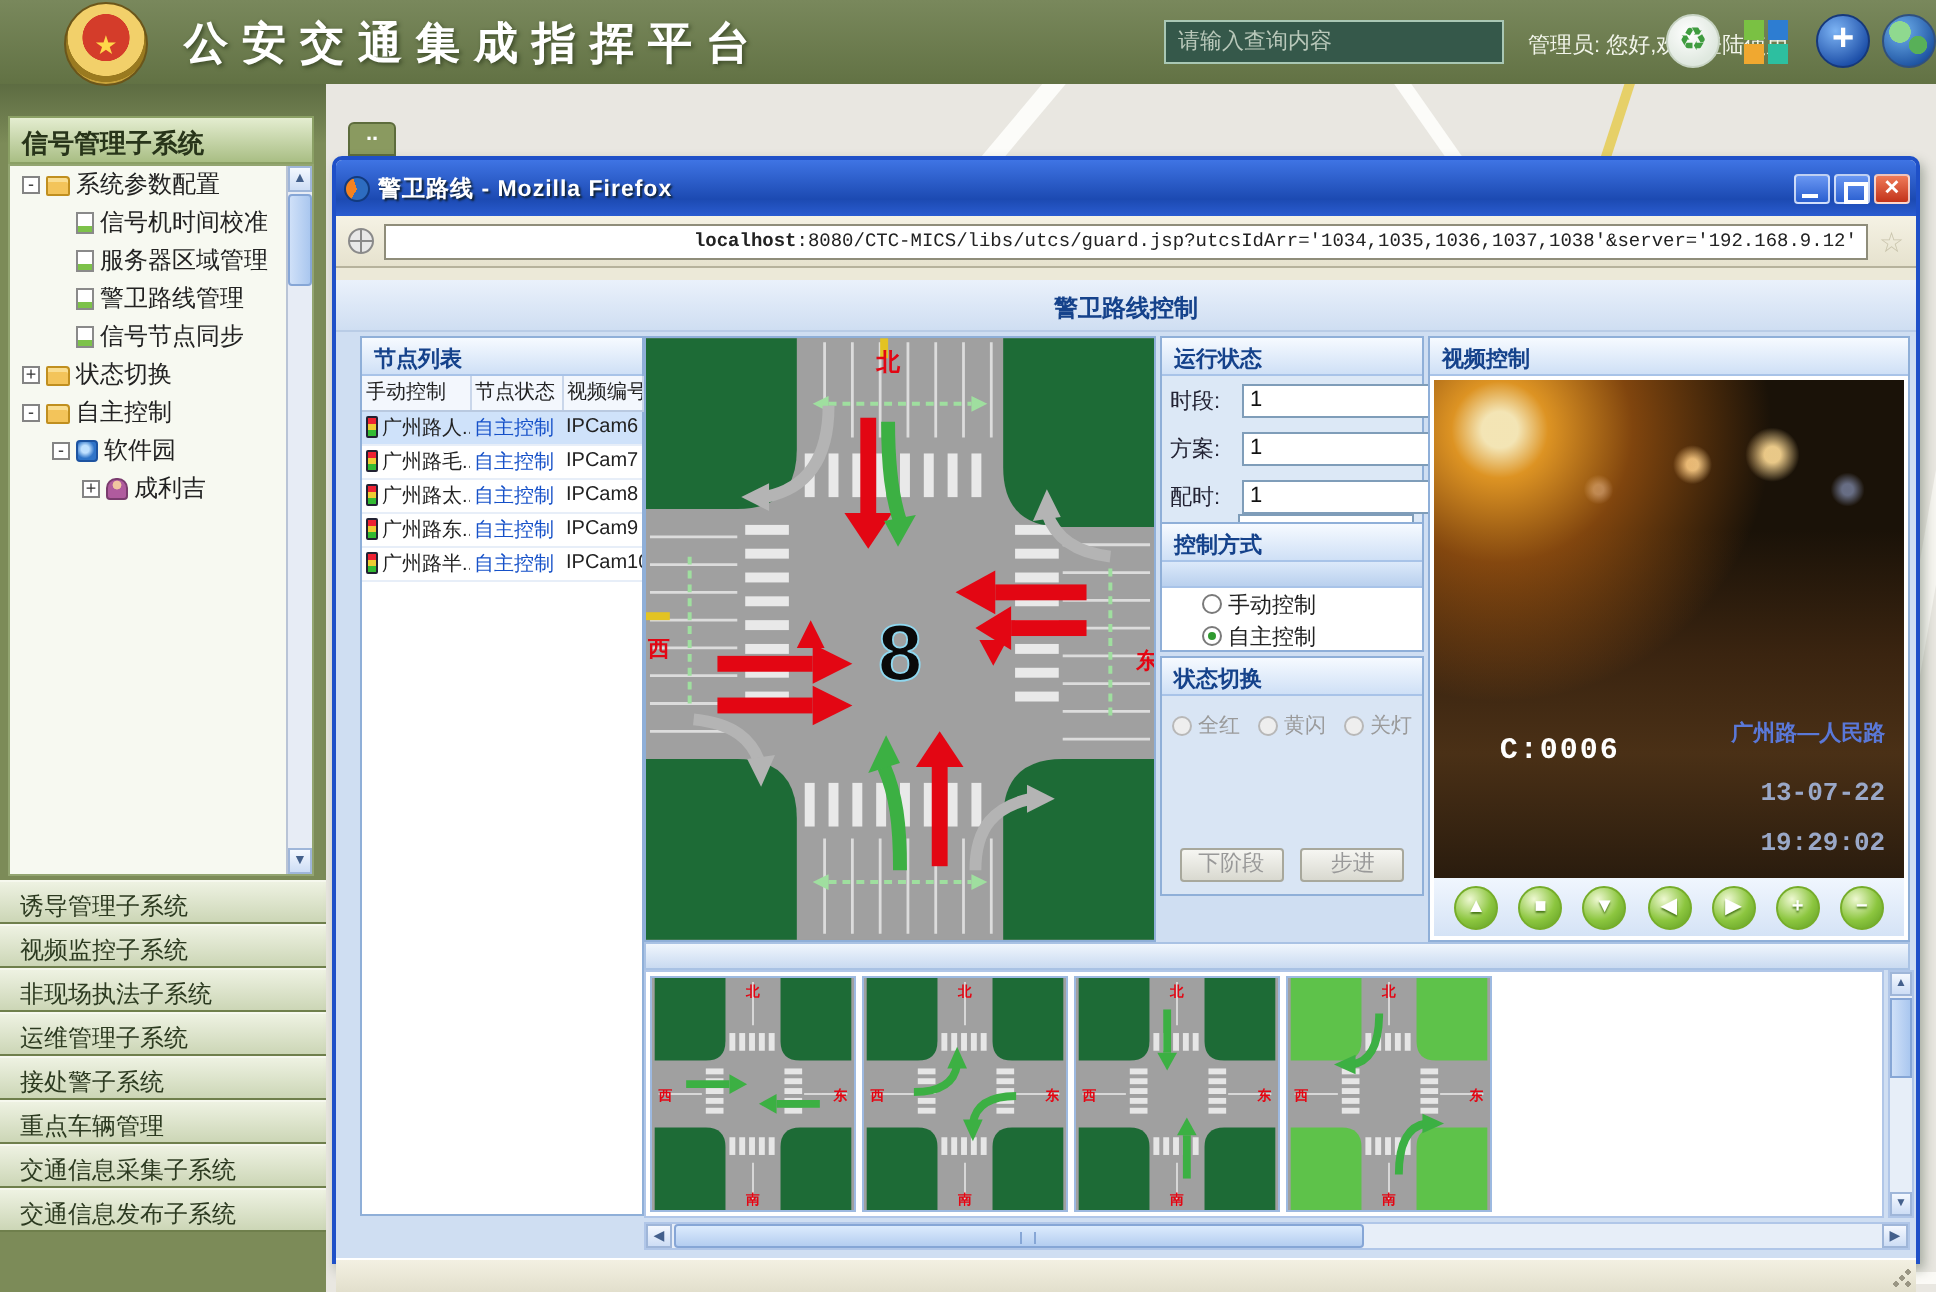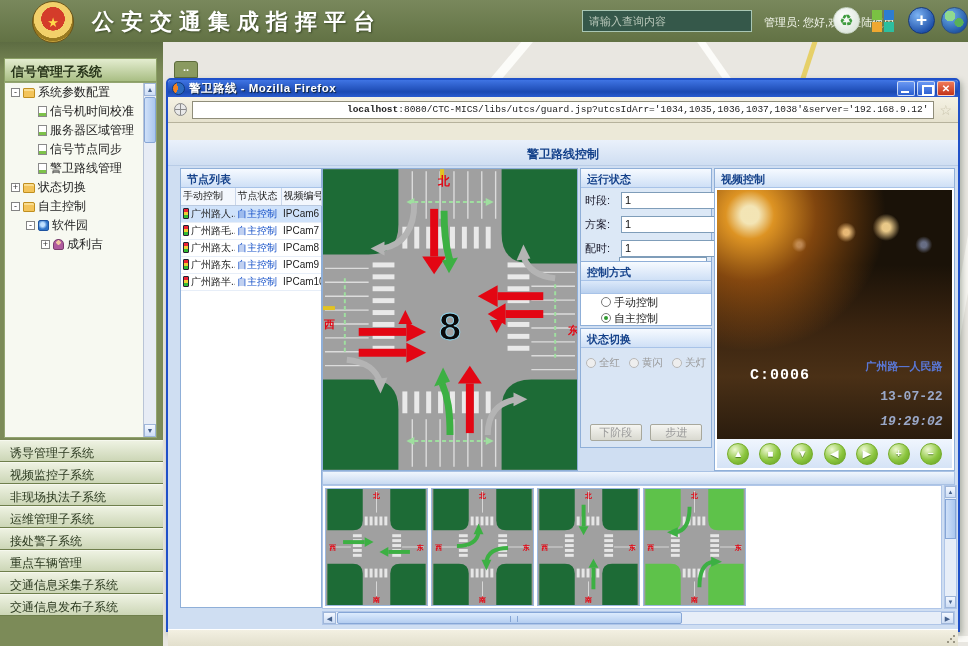--- a/index.html
+++ b/index.html
@@ -82,21 +82,21 @@
 
   
   .dots-tab { position:absolute; z-index:3; left:174px; top:61px; width:24px; height:17px;
               background:#8a9a60; border:1px solid #5d6c3c; border-radius:3px 3px 0 0;
               color:#fff; font-size:11px; font-weight:bold; text-align:center; line-height:10px; cursor:pointer; }
 
   
   #window { position:absolute; z-index:5; left:166px; top:78px; width:794px; height:554px;
             border:2px solid #1f50c8; border-radius:5px 5px 0 0; background:#ece9d8;
             box-shadow:2px 3px 6px rgba(40,60,40,.35); }
-  .titlebar { height:17px; background:linear-gradient(#3f74e4,#1c4ab2 70%,#2a5cd0);
+  .titlebar { height:28px; background:linear-gradient(#3f74e4,#1c4ab2 70%,#2a5cd0);
               border-radius:3px 3px 0 0; display:flex; align-items:center; padding:0 3px 0 4px; }
   .ff-icon { width:13px; height:13px; border-radius:50%;
              background:conic-gradient(from 210deg, #f58220 0 130deg, #2d6cc0 130deg 360deg);
              border:1px solid #123a7e; margin-right:4px; flex:none; }
   .win-title { color:#fff; font-size:11.5px; font-weight:bold; letter-spacing:.5px;
                text-shadow:1px 1px 1px #123; flex:1; white-space:nowrap; overflow:hidden; }
   .winbtn { width:18px; height:15px; border-radius:2px; margin-left:2px; position:relative; cursor:pointer;
             border:1px solid rgba(255,255,255,.7); }
   .btn-min,.btn-max { background:linear-gradient(#6a97f2,#2a5fd0); }
   .btn-min::after { content:""; position:absolute; left:3px; bottom:2px; width:8px; height:2px; background:#fff; }
@@ -169,21 +169,21 @@
       radial-gradient(circle at 72% 15%, rgba(255,220,150,.9) 0 1.5%, transparent 5%),
       radial-gradient(circle at 35% 22%, rgba(200,220,255,.6) 0 1%, transparent 3%),
       radial-gradient(circle at 88% 22%, rgba(180,200,255,.5) 0 1%, transparent 3%),
       linear-gradient(180deg, #1a1208 0 30%, #3a2410 55%, #4a3016 75%, #2a1c0e),
       #120d06; }
   .vtag-id { position:absolute; left:14%; bottom:22%; color:#fff; font-size:15px; font-weight:bold;
              font-family:"Liberation Mono", monospace; letter-spacing:1px; }
   .vtag-loc { position:absolute; right:4%; bottom:26%; color:#5a78d8; font-size:11px; font-weight:bold; }
   .vtag-date,.vtag-time { position:absolute; right:4%; color:#9aa8c8; font-size:13px; font-weight:bold;
              font-family:"Liberation Mono", monospace; }
-  .vtag-date{ bottom:14%; } .vtag-time{ bottom:4%;font-style:italic; }
+  .vtag-date{ bottom:14%; } .vtag-time{ bottom:4%; }
   .vbtns { position:absolute; left:2px; bottom:2px; width:235px; height:29px; background:linear-gradient(#f0f6fe,#d5e3f6);
            display:flex; align-items:center; justify-content:space-evenly; }
   .vbtn { width:22px; height:22px; border-radius:50%; border:1px solid #76ad2a; color:#fff; font-size:10px;
           font-weight:bold; text-align:center; line-height:20px; cursor:pointer;
           background:radial-gradient(circle at 35% 28%, #eef8d2, #8cc63f 55%, #5f9c22); text-shadow:0 1px 1px #4a7a18; }
 
   
   .divider { position:absolute; left:154px; top:331px; width:633px; height:14px;
              background:linear-gradient(#f0f6fd,#c9daf1); border:1px solid #a9c2e4; }
   .strip { position:absolute; left:154px; top:345px; width:620px; height:124px; background:#fff; border:1px solid #b0c6e8; }
@@ -255,26 +255,26 @@
           <span>信号机时间校准</span>
         </div>
         <div class="tree-row" style="padding-left: 21px;">
           <span style="width: 12px; flex: 0 0 auto;"></span>
           <span class="tico ico-page"></span>
           <span>服务器区域管理</span>
         </div>
         <div class="tree-row" style="padding-left: 21px;">
           <span style="width: 12px; flex: 0 0 auto;"></span>
           <span class="tico ico-page"></span>
-          <span>信号节点同步</span>
+          <span>警卫路线管理</span>
         </div>
         <div class="tree-row" style="padding-left: 21px;">
           <span style="width: 12px; flex: 0 0 auto;"></span>
           <span class="tico ico-page"></span>
-          <span>警卫路线管理</span>
+          <span>信号节点同步</span>
         </div>
         <div class="tree-row" style="padding-left: 6px;">
           <span class="exp">+</span>
           <span class="tico ico-folder"></span>
           <span>状态切换</span>
         </div>
         <div class="tree-row" style="padding-left: 6px;">
           <span class="exp">-</span>
           <span class="tico ico-folder"></span>
           <span>自主控制</span>

